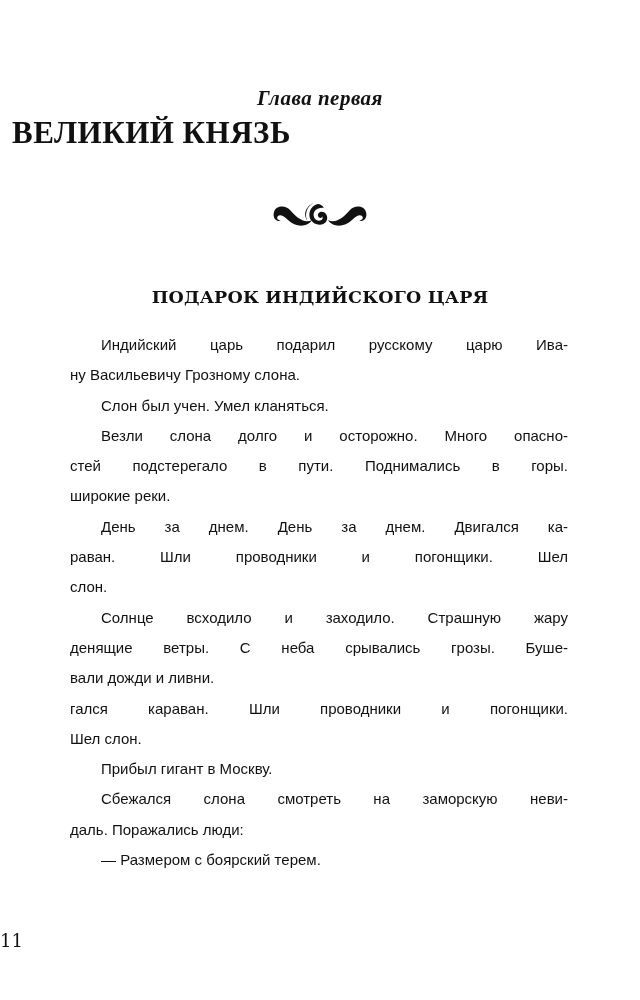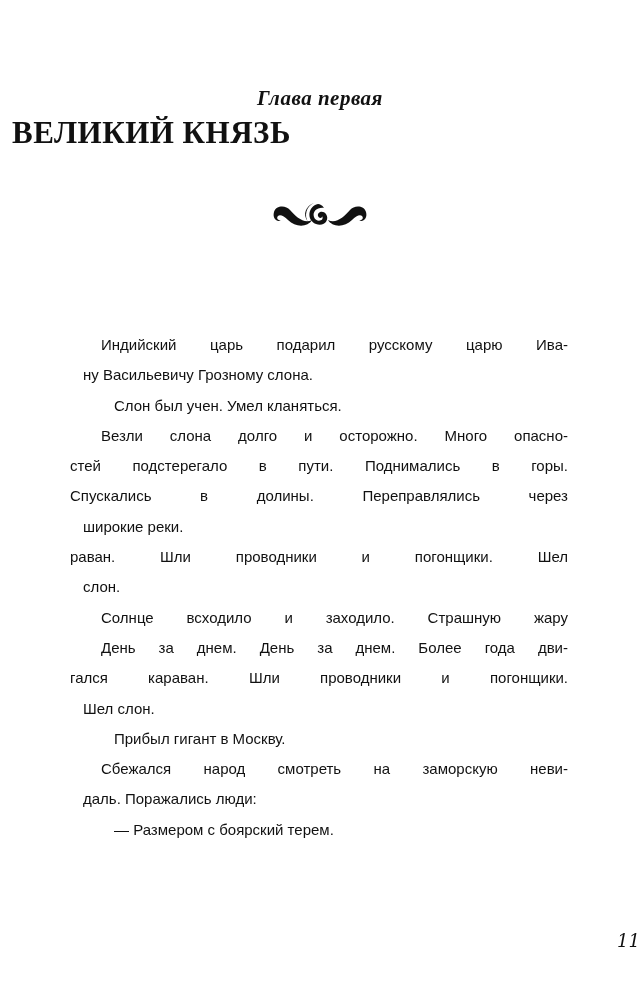--- a/index.html
+++ b/index.html
@@ -13,23 +13,23 @@
          font-family: "Liberation Serif", "DejaVu Serif", serif; font-weight: bold;
          font-size: 31px; line-height: 36px; letter-spacing: 0.5px; margin-left: 12px; }
   .ornament { position: absolute; top: 200px; left: 270px; width: 100px; height: 34px; }
   .section-title { position: absolute; top: 287px; left: 0; width: 640px; text-align: center;
          font-family: "DejaVu Serif", serif; font-weight: bold; font-size: 17.5px; letter-spacing: 0.2px; }
   .body-text { position: absolute; top: 330px; left: 70px; width: 498px;
          font-family: Liberation Sans, sans-serif; font-size: 15px; }
   .line { height: 30.3px; line-height: 30.3px; white-space: nowrap; text-align: justify;
           text-align-last: justify; }
   .line.indent { padding-left: 31px; }
-  .line.last { text-align-last: left; margin-left: 13px; }
-  .page-number { position: absolute; top: 930px; left: 0; width: 640px; text-align: right;
-         font-family: "DejaVu Serif", serif; font-size: 18px; font-style: italic; }
+  .line.last { text-align-last: left; }
+  .page-number { position: absolute; top: 930px; left: 0; width: 640px; text-align: left;
+         font-family: "DejaVu Serif", serif; font-size: 18px; }
 </style>
 </head>
 <body>
 
 <div class="page">
 
   <div class="chapter-label">Глава первая</div>
 
   <div class="chapter-title">
     <div>ВЕЛИКИЙ КНЯЗЬ</div>
@@ -40,35 +40,37 @@
 
       <path d="M4 12 C 6 5, 16 5, 20 10 C 26 17, 34 24, 42 20 C 38 27, 26 28, 18 20 C 14 16, 10 14, 8 16 C 6 18, 8 21, 11 20 C 8 23, 2 19, 4 12 Z"></path>
 
       <path d="M48 4 C 38 6, 36 20, 46 24 C 54 27, 60 20, 56 14 C 53 10, 47 12, 48 16 C 49 19, 53 18, 52 16 C 55 21, 46 23, 44 17 C 42 11, 48 7, 54 8 C 52 5, 50 4, 48 4 Z"></path>
       <path d="M44 3 C 36 6, 34 16, 38 22 C 32 14, 36 6, 44 3 Z"></path>
 
       <path d="M96 12 C 94 5, 84 5, 80 10 C 74 17, 66 24, 58 20 C 62 27, 74 28, 82 20 C 86 16, 90 14, 92 16 C 94 18, 92 21, 89 20 C 92 23, 98 19, 96 12 Z"></path>
     </g>
   </svg>
 
+  <div class="section-title">ПОДАРОК ИНДИЙСКОГО ЦАРЯ</div>
 
   <div class="body-text" id="body-text">
       <div class="line indent">Индийский царь подарил русскому царю Ива-</div>
       <div class="line last">ну Васильевичу Грозному слона.</div>
       <div class="line indent last">Слон был учен. Умел кланяться.</div>
       <div class="line indent">Везли слона долго и осторожно. Много опасно-</div>
       <div class="line">стей подстерегало в пути. Поднимались в горы.</div>
-      <div class="line">Спускались в долины. Переправлялись через</div>
       <div class="line last">широкие реки.</div>
+      <div class="line indent">День за днем. День за днем. Двигался ка-</div>
       <div class="line">раван. Шли проводники и погонщики. Шел</div>
       <div class="line last">слон.</div>
       <div class="line indent">Солнце всходило и заходило. Страшную жару</div>
-      <div class="line indent">День за днем. День за днем. Более года дви-</div>
+      <div class="line">денящие ветры. С неба срывались грозы. Буше-</div>
+      <div class="line last">вали дожди и ливни.</div>
       <div class="line">гался караван. Шли проводники и погонщики.</div>
       <div class="line last">Шел слон.</div>
       <div class="line indent last">Прибыл гигант в Москву.</div>
-      <div class="line indent">Сбежался народ смотреть на заморскую неви-</div>
+      <div class="line indent">Сбежался слона смотреть на заморскую неви-</div>
       <div class="line last">даль. Поражались люди:</div>
       <div class="line indent last">— Размером с боярский терем.</div>
     </div>
 
   <div class="page-number">11</div>
 </div>
 
 </body></html>

